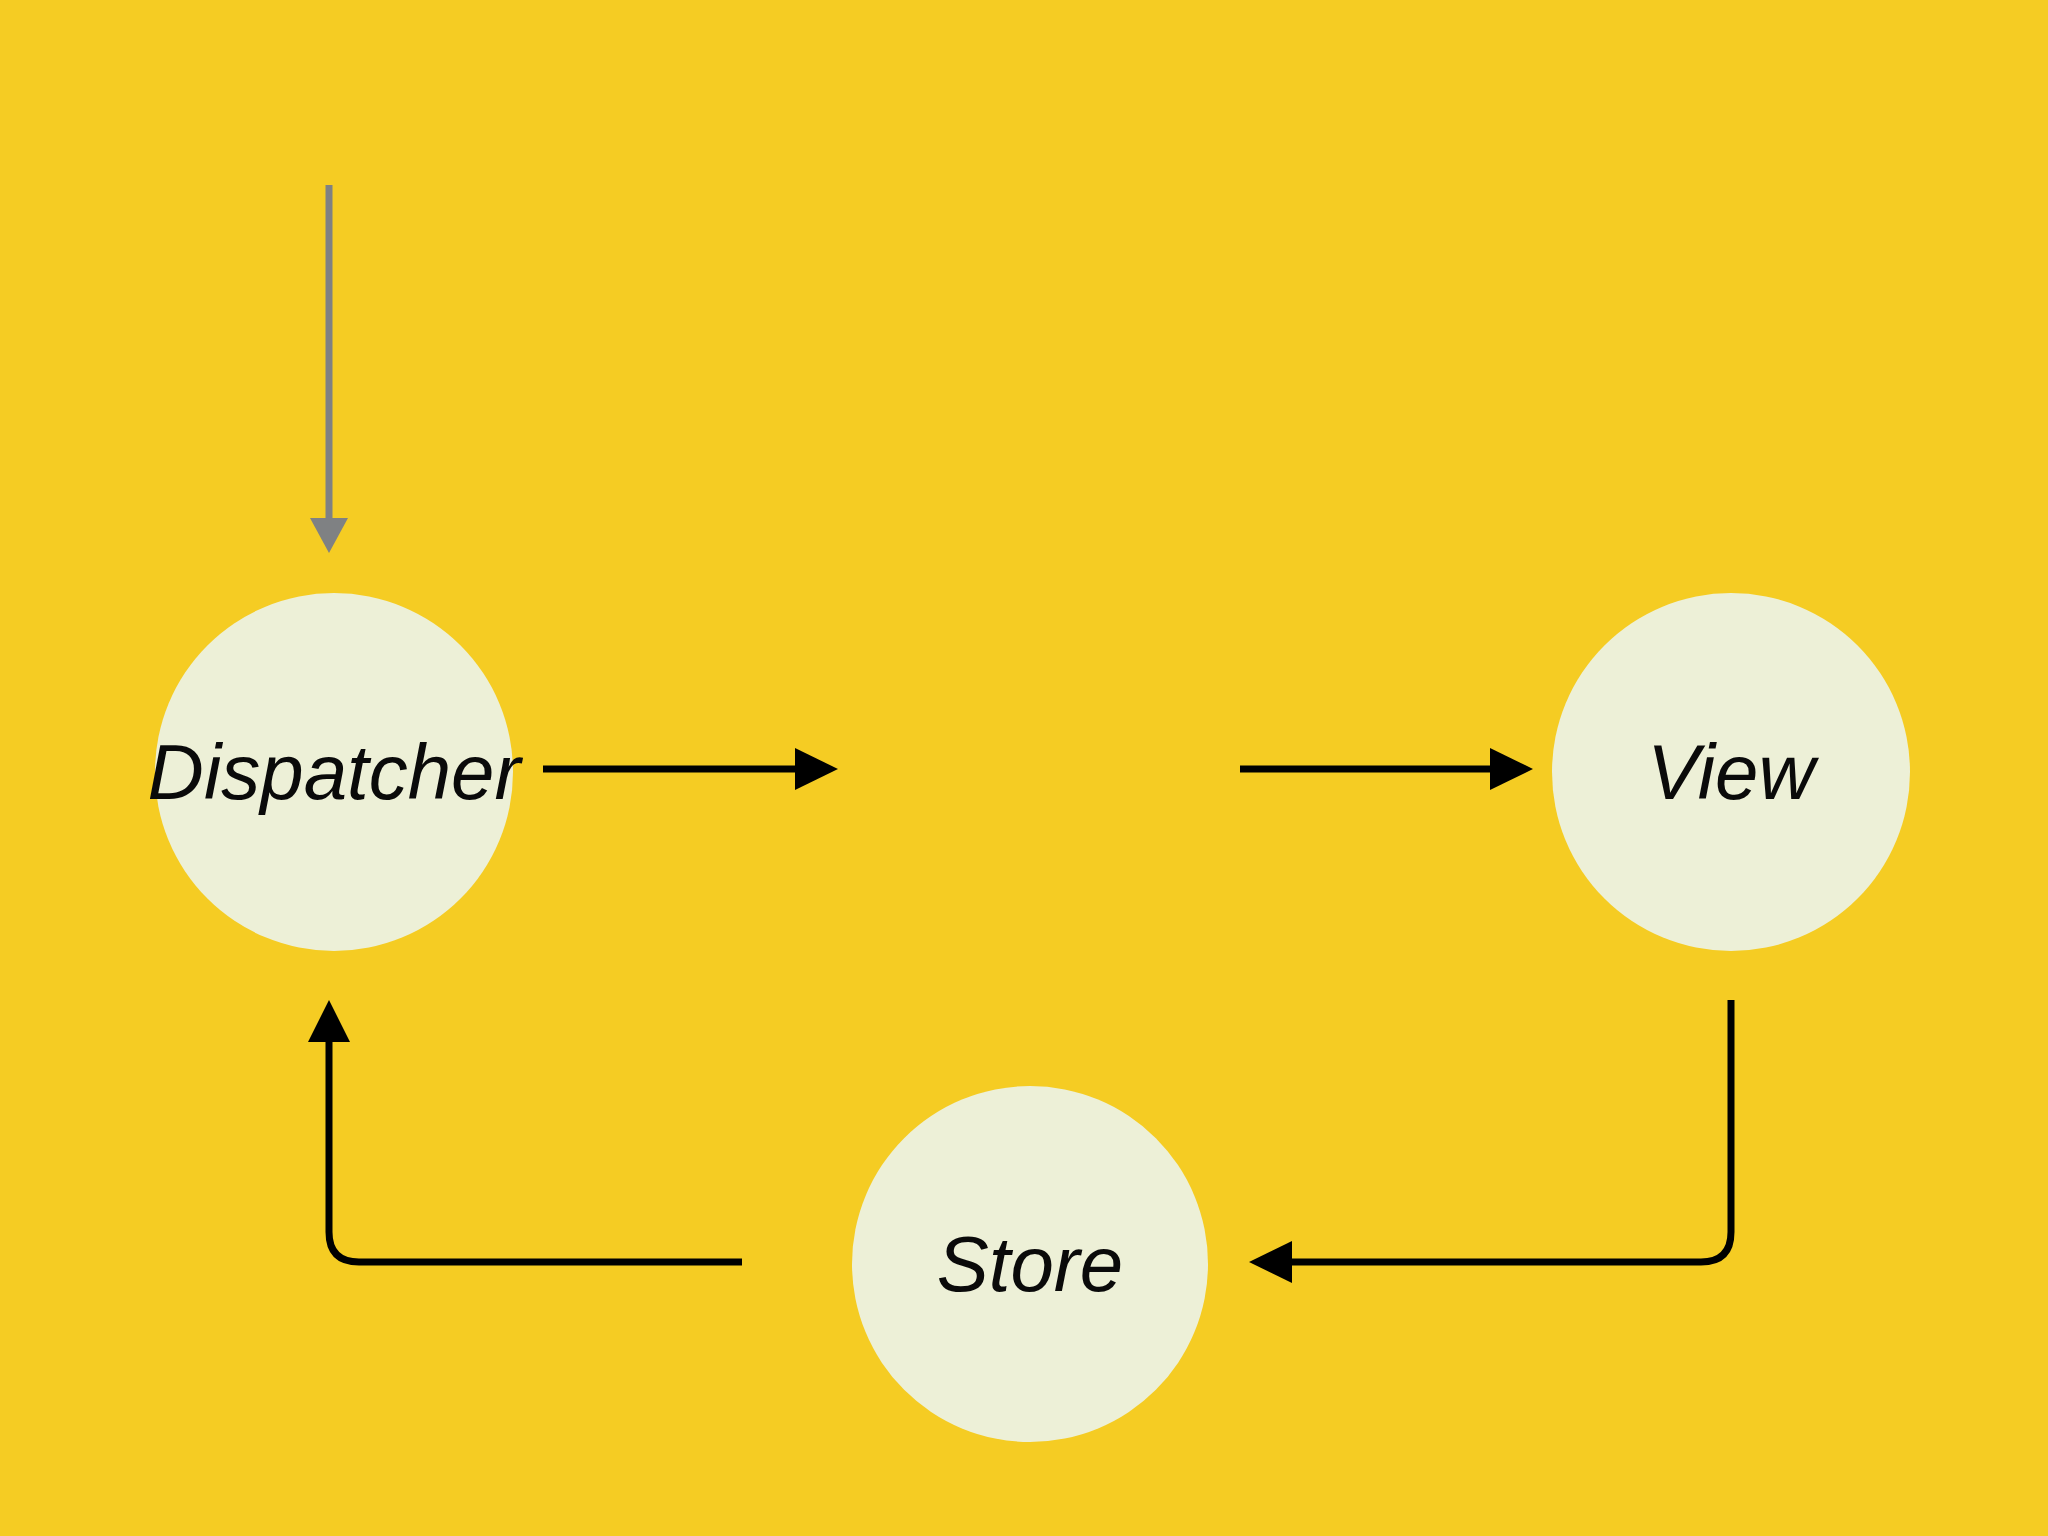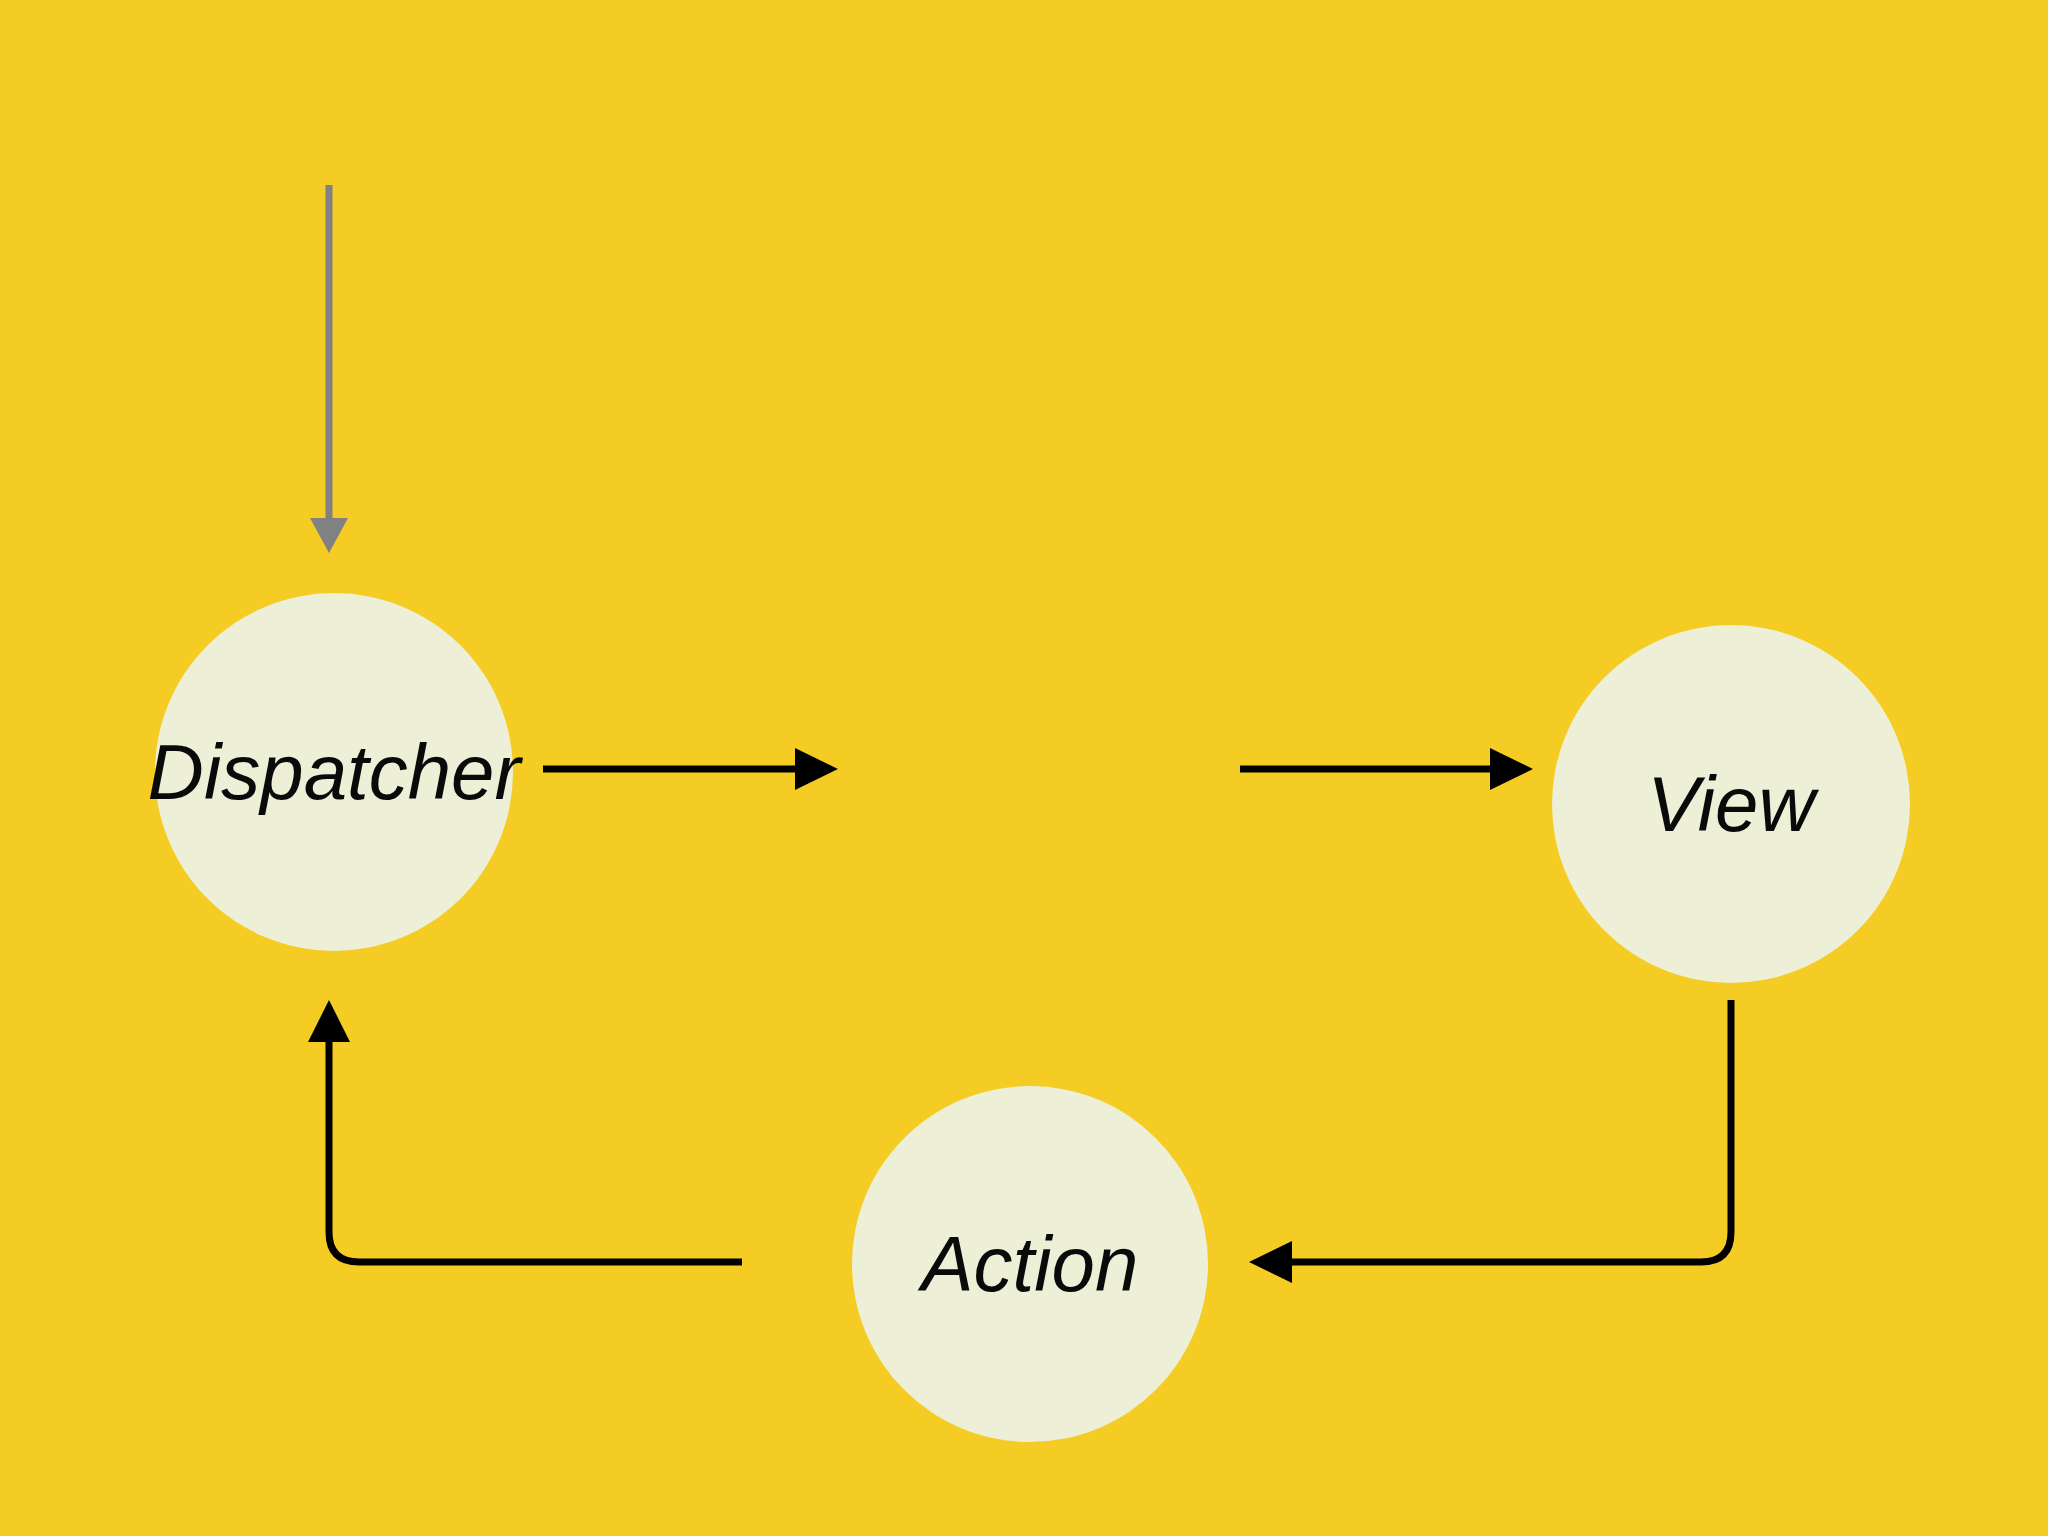--- a/index.html
+++ b/index.html
@@ -37,21 +37,21 @@
     color: #0A0A0A;
     line-height: 1;
     letter-spacing: 0px;
     white-space: nowrap;
     user-select: none;
     font-style: italic;
   }
   
   #node-dispatcher { left: 155px;  top: 593px;  width: 358px; height: 358px; }
   #node-store      { left: 852px;  top: 593px;  width: 356px; height: 356px; }
-  #node-view       { left: 1552px; top: 625px;  width: 358px; height: 358px; }
+  #node-view       { left: 1552px; top: 593px;  width: 358px; height: 358px; }
   #node-action     { left: 852px;  top: 1086px; width: 356px; height: 356px; }
 </style>
 </head>
 <body>
 
 <div id="stage">
 
   <svg id="flow-svg" viewBox="0 0 2048 1536" aria-hidden="true">
 
     <g>
@@ -84,16 +84,16 @@
   <div class="node" id="node-dispatcher">
     <span class="node-label">Dispatcher</span>
   </div>
 
 
   <div class="node" id="node-view">
     <span class="node-label">View</span>
   </div>
 
   <div class="node" id="node-action">
-    <span class="node-label">Action</span>
+    <span class="node-label">Store</span>
   </div>
 
 </div>
 
 </body></html>

